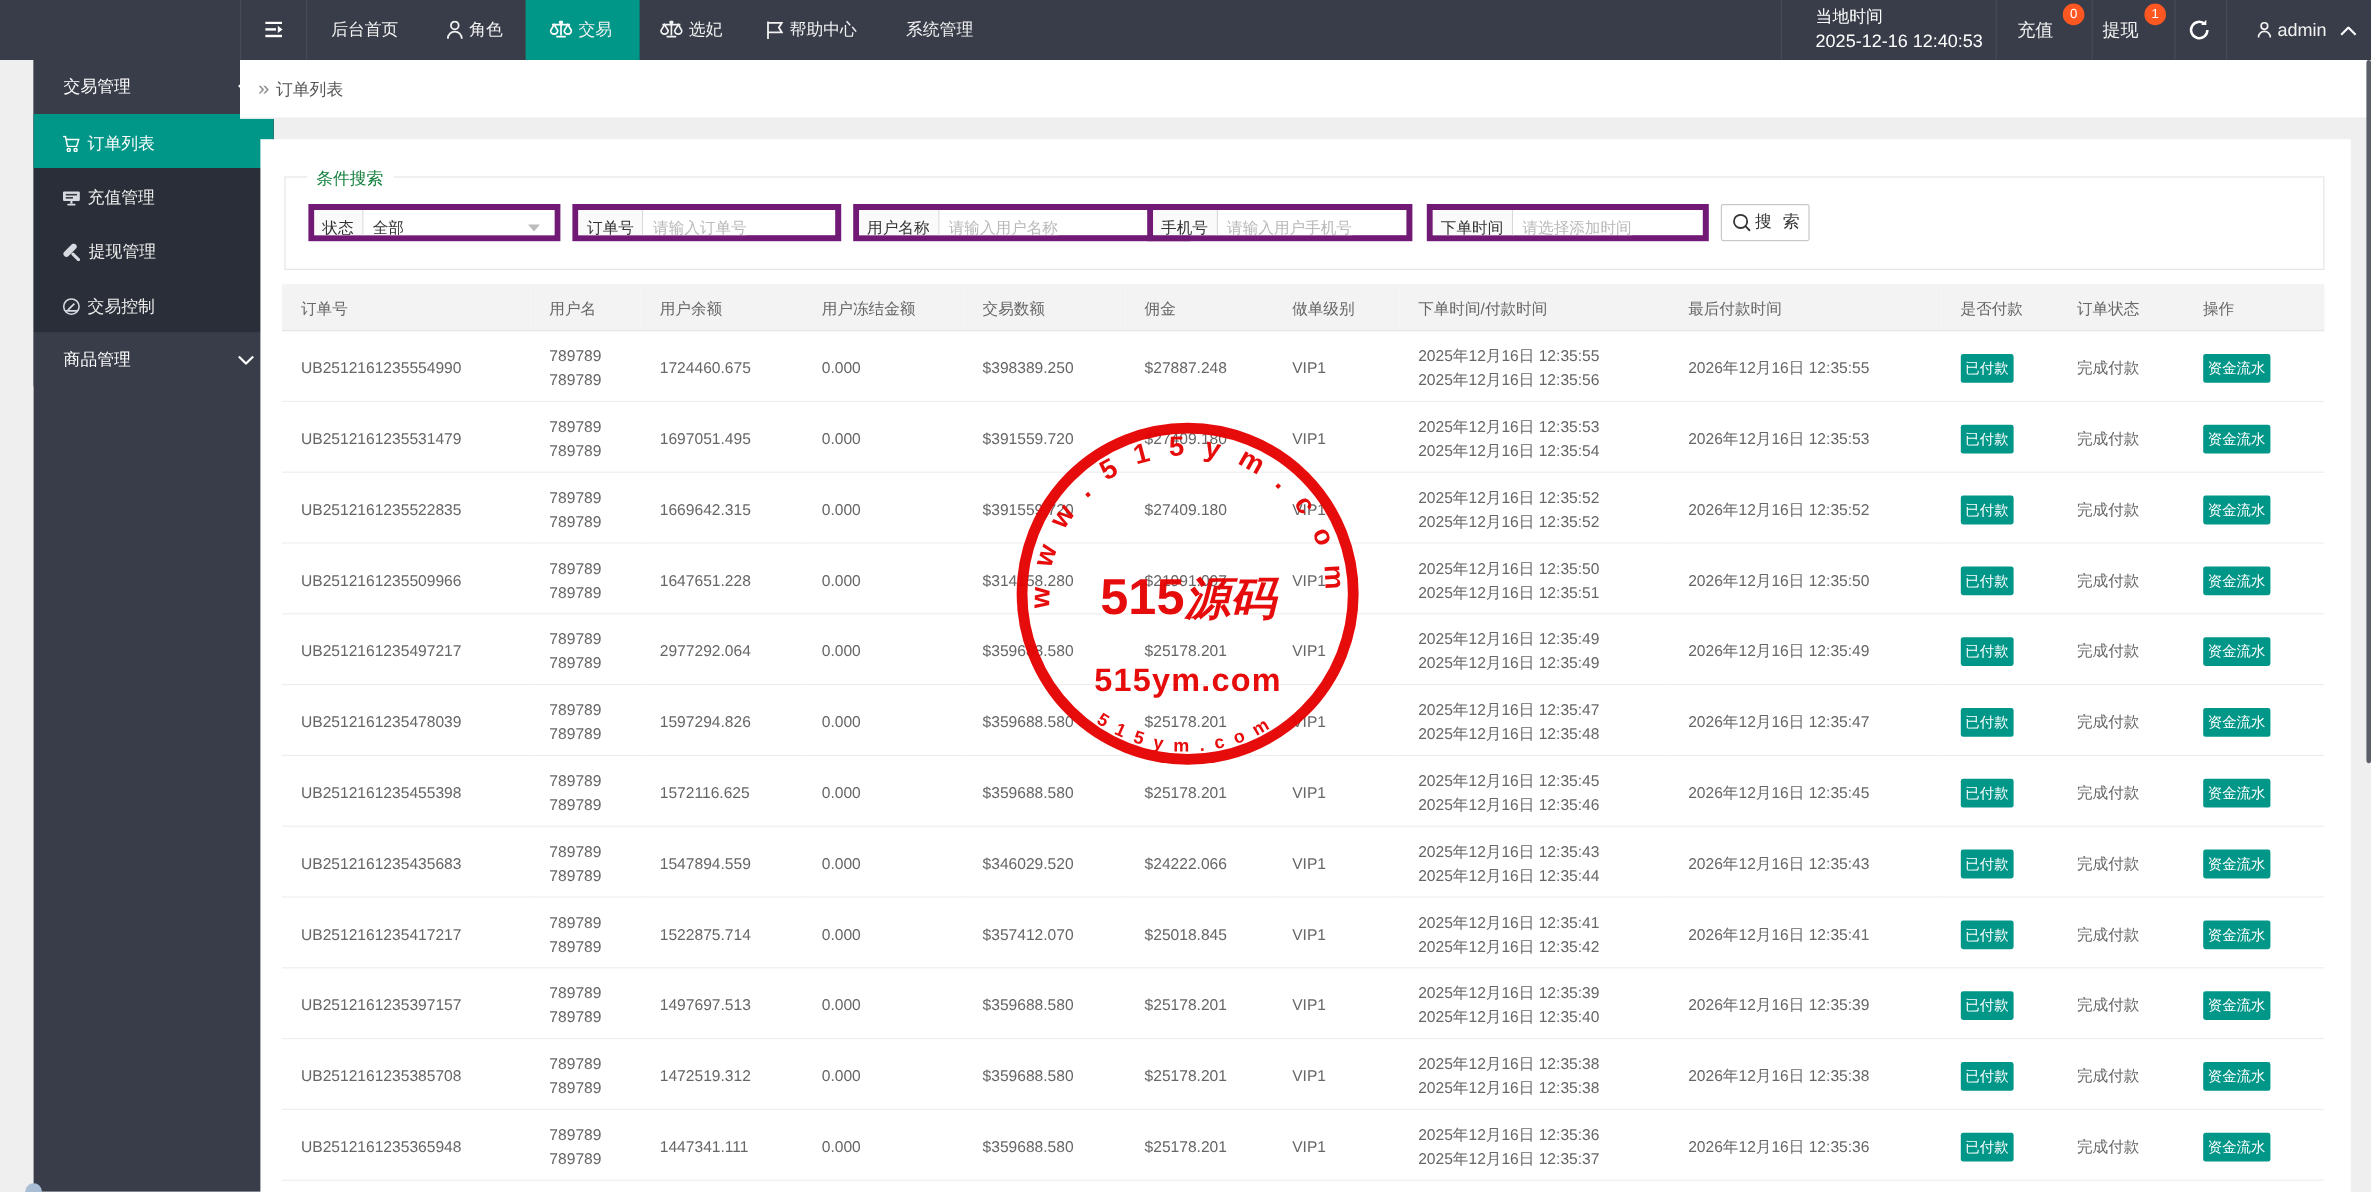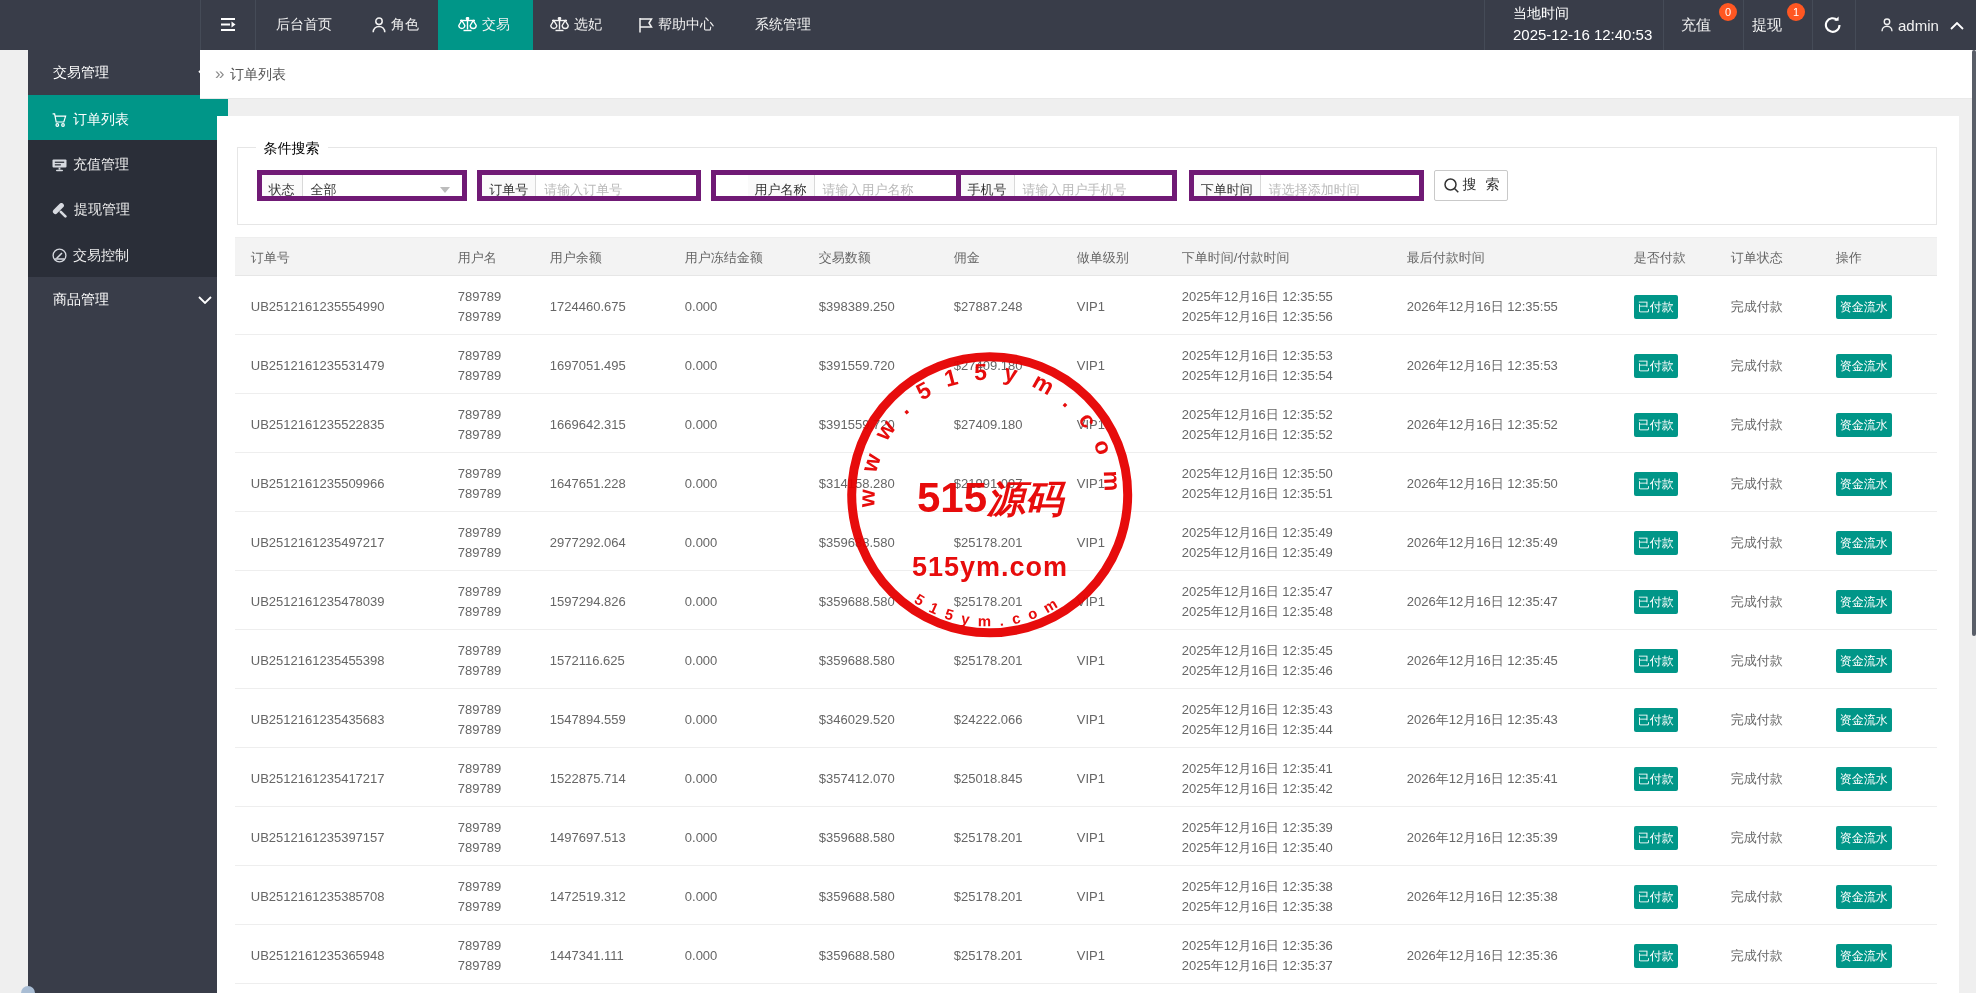--- a/index.html
+++ b/index.html
@@ -28,21 +28,21 @@
 .sitem.active{background:#009688;color:#fff;}
 #corner{position:absolute;left:-7px;bottom:-7px;width:14px;height:14px;border-radius:7px;background:#a9bdd4;}
 
 #crumb{position:absolute;left:200px;top:50px;width:1776px;height:49px;background:#fff;border-bottom:1px solid #e9e9e9;}
 #crumb .arr{position:absolute;left:15px;top:0;line-height:48px;font-size:17px;color:#8c8c8c;}
 #crumb .txt{position:absolute;left:30px;top:0;line-height:48px;font-size:14px;color:#555;}
 
 #card{position:absolute;left:216.5px;top:116px;width:1742.5px;height:900px;background:#fff;}
 
 #fs{position:absolute;left:236.5px;top:147px;width:1700.5px;height:78px;border:1px solid #e6e6e6;}
-#fs legend{position:absolute;left:18px;top:-8px;background:#fff;padding:0 8px;font-size:14px;color:#000000;line-height:16px;}
+#fs legend{position:absolute;left:18px;top:-8px;background:#fff;padding:0 8px;font-size:14px;color:#15803d;line-height:16px;}
 .grp{position:absolute;top:22px;height:31px;border:5px solid #701a75;display:flex;}
 .grp .lab{height:100%;background:#fafafa;border-right:1px solid #d9d9d9;font-size:13px;color:#333;line-height:29px;padding:0 7px;white-space:nowrap;}
 .grp .inp{position:relative;height:100%;font-size:13px;color:#b9b9b9;line-height:29px;padding-left:8px;background:#fff;white-space:nowrap;}
 .grp .val{color:#333;}
 .caret{position:absolute;width:0;height:0;border-left:5px solid transparent;border-right:5px solid transparent;border-top:6px solid #bcbcbc;top:12px;}
 
 #tbl{position:absolute;left:234.8px;top:237.4px;width:1702px;border-collapse:collapse;table-layout:fixed;}
 #tbl th{background:#f3f3f3;height:38px;font-weight:normal;font-size:13px;color:#666;text-align:left;padding-left:16px;padding-top:2px;border-top:1px solid #eee;border-bottom:1px solid #e6e6e6;}
 #tbl td{height:59px;font-size:13px;color:#666;text-align:left;padding-left:16px;padding-top:4px;border-bottom:1px solid #eee;line-height:20.5px;vertical-align:middle;}
 .tag{display:inline-block;background:#009688;color:#fff;font-size:12px;border-radius:2px;height:24px;line-height:24px;padding:0 4px;}
@@ -178,21 +178,21 @@
   <legend>条件搜索</legend>
 </div>
 <div class="grp" style="left:256.6px;width:210px;top:169.5px;">
   <div class="lab">状态</div>
   <div class="inp val" style="width:169px;">全部<span class="caret" style="right:12px"></span></div>
 </div>
 <div class="grp" style="left:477.2px;width:224px;top:169.5px;">
   <div class="lab">订单号</div>
   <div class="inp">请输入订单号</div>
 </div>
-<div class="grp" style="left:710.6px;width:281px;top:169.5px;padding-left:32px;">
+<div class="grp" style="left:710.6px;width:281px;top:169.5px;">
   <div class="lab">用户名称</div>
   <div class="inp">请输入用户名称</div>
 </div>
 <div class="grp" style="left:955.6px;width:221px;top:169.5px;">
   <div class="lab">手机号</div>
   <div class="inp">请输入用户手机号</div>
 </div>
 <div class="grp" style="left:1188.7px;width:235px;top:169.5px;">
   <div class="lab">下单时间</div>
   <div class="inp">请选择添加时间</div>

